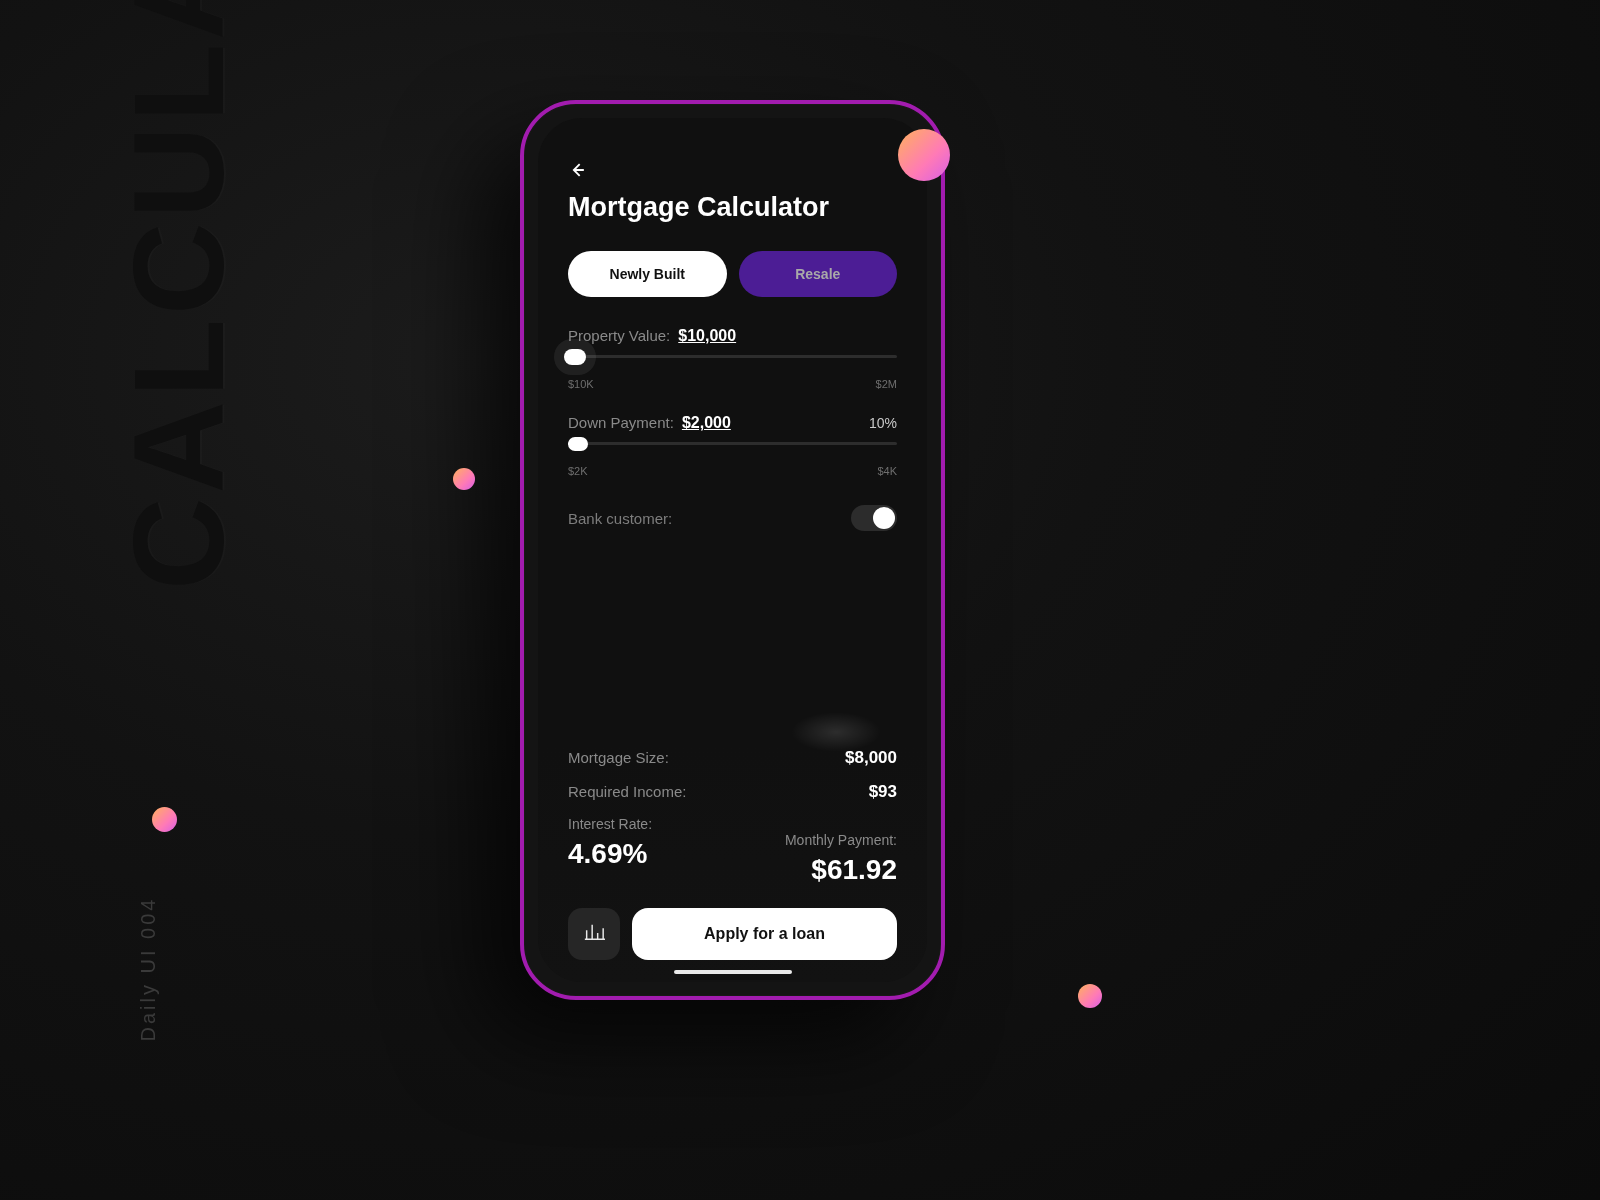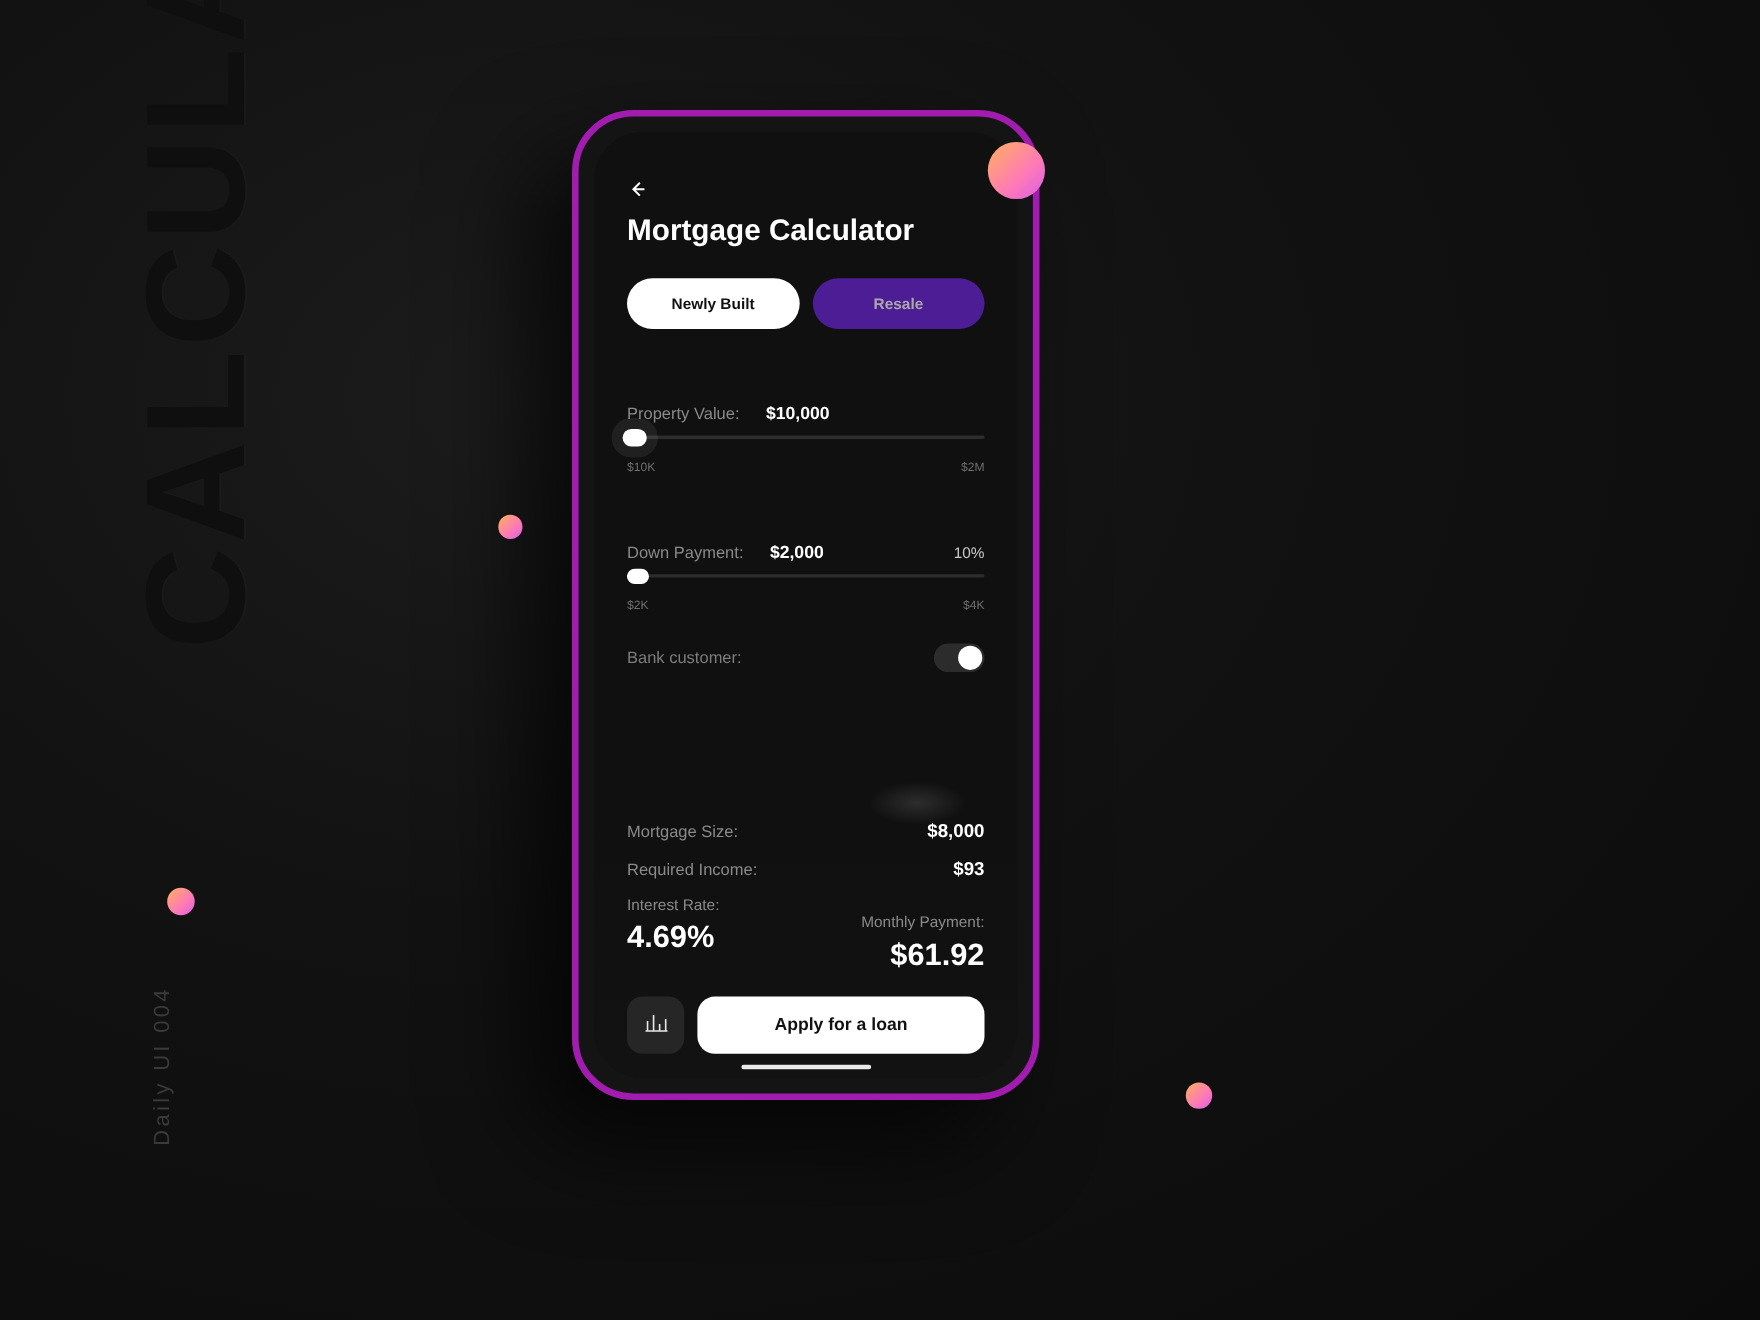--- a/index.html
+++ b/index.html
@@ -50,21 +50,21 @@
 
   
   .phone {
     position: absolute;
     left: 520px;
     top: 100px;
     width: 425px;
     height: 900px;
     border-radius: 56px;
     background: #141414;
-    border: 6px solid #a21caf;
+    border: 4px solid #a21caf;
     box-shadow: -40px 40px 90px rgba(0,0,0,0.7), inset 0 0 0 1px rgba(255,255,255,0.02);
     z-index: 2;
     overflow: hidden;
   }
   .screen {
     position: absolute;
     inset: 14px;
     border-radius: 44px;
     background: #101010;
     overflow: hidden;
@@ -91,23 +91,23 @@
     flex: 1;
     height: 46px;
     border-radius: 23px;
     display: flex; align-items: center; justify-content: center;
     font-size: 14px; font-weight: 700;
   }
   .tab.active { background: #fff; color: #111; }
   .tab.inactive { background: #4c1d95; color: #a9a9a9; }
 
   .field { margin-bottom: 24px; position: relative; }
-  .field-row { display: flex; align-items: baseline; gap: 24px; font-size: 15px; margin-bottom: 10px; margin-top: 39px; }
+  .field-row { display: flex; align-items: baseline; gap: 8px; font-size: 15px; margin-bottom: 10px; }
   .field-label { color: #8a8a8a; }
-  .field-value { color: #fff; font-weight: 700; font-size: 16px; }
+  .field-value { color: #fff; font-weight: 700; font-size: 16px; text-decoration: underline; }
   .field-right { margin-left: auto; color: #c9c9c9; font-size: 14px; }
 
   .track {
     position: relative;
     height: 3px;
     background: #2d2d2d;
     border-radius: 2px;
   }
   .track .fill {
     position: absolute; left: 0; top: 0; bottom: 0;

